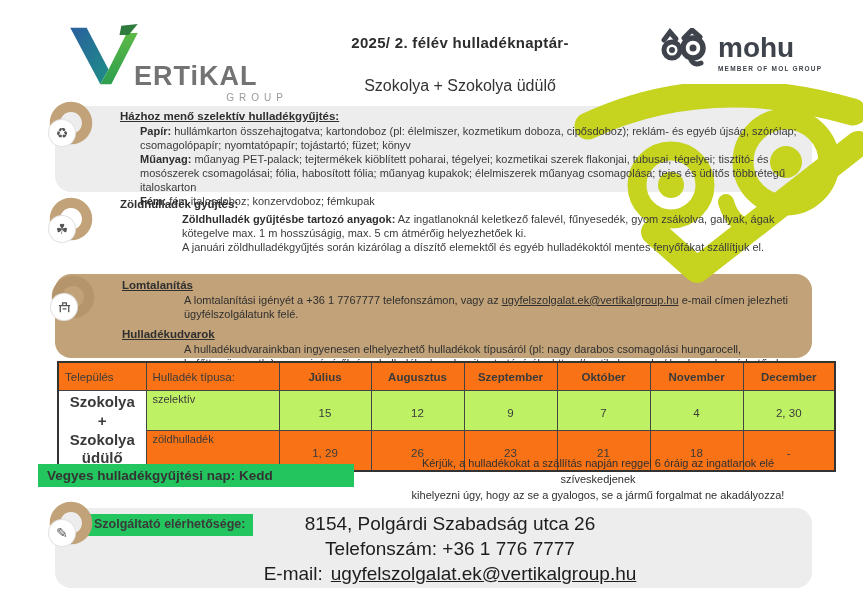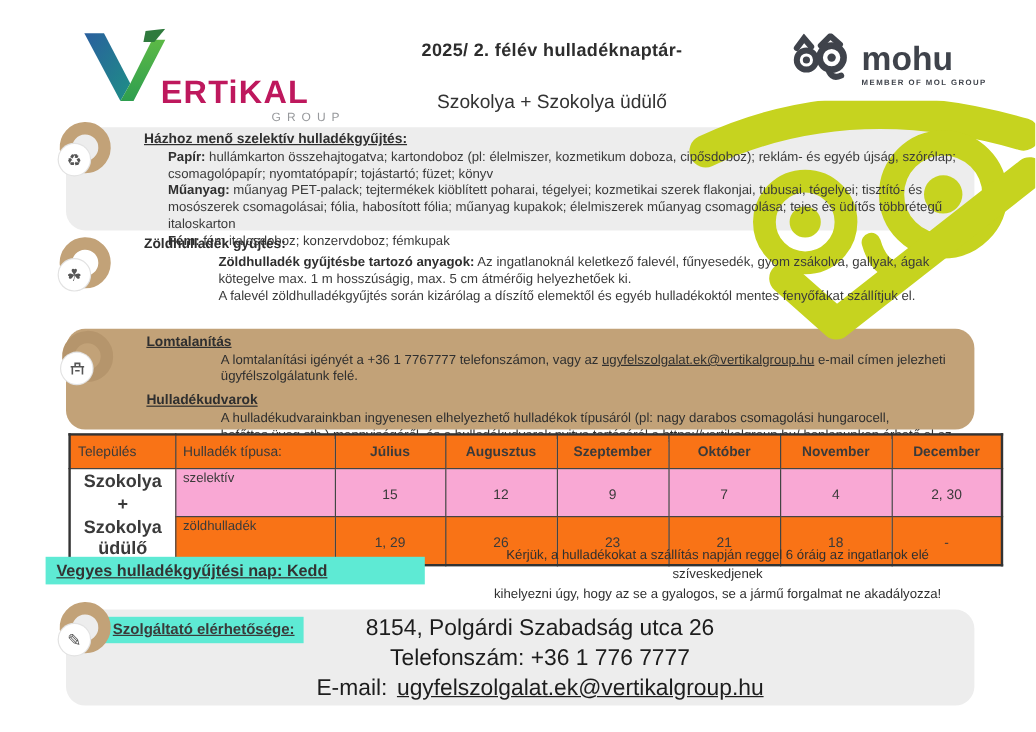--- a/index.html
+++ b/index.html
@@ -2,21 +2,21 @@
 <html><head>
 <meta charset="utf-8">
 <style>
   html,body{margin:0;padding:0;background:#fff;}
   body{font-family:"Liberation Sans","DejaVu Sans",sans-serif;color:#3a3a3a;}
   #page{position:relative;width:863px;height:610px;background:#fff;overflow:hidden;}
 
   
   .vertikal{position:absolute;left:68px;top:24px;width:220px;height:80px;}
   .vertikal .vrow{display:flex;align-items:flex-end;}
-  .vertikal .vname{font-weight:bold;font-size:27px;letter-spacing:1px;color:#be185d;margin-left:-6px;line-height:1;}
+  .vertikal .vname{font-weight:bold;font-size:27px;letter-spacing:1px;color:#737373;margin-left:-6px;line-height:1;}
   .vertikal .vgroup{font-size:10px;letter-spacing:5px;color:#97999c;text-align:right;margin-top:2px;}
   .title-block{position:absolute;left:280px;top:34px;width:360px;text-align:center;}
   .title-main{font-weight:bold;font-size:15px;color:#2d2d2d;letter-spacing:.3px;}
   .title-sub{font-size:16px;color:#333;margin-top:26px;}
   .mohu{position:absolute;left:658px;top:28px;display:flex;align-items:flex-end;}
   .mohu-text{margin-left:8px;}
   .mohu-name{font-weight:bold;font-size:28px;color:#3f434b;line-height:1;}
   .mohu-tag{font-size:6.5px;letter-spacing:1.2px;color:#3f434b;font-weight:bold;margin-top:3px;}
 
   
@@ -49,26 +49,26 @@
 
   
   .cal-table{position:absolute;left:57px;top:361px;z-index:2;border-collapse:collapse;table-layout:fixed;width:776px;font-size:11.5px;}
   .cal-table th,.cal-table td{border:1px solid #444;padding:2px 6px;background:#f97316;}
   .cal-table{border:2px solid #333;}
   .cal-table thead th{font-weight:bold;text-align:center;height:23px;}
   .cal-table thead th.lft{text-align:left;font-weight:normal;}
   .cal-table td{height:23px;text-align:center;}
   .cal-table td.settl{font-weight:bold;font-size:15px;line-height:1.25;}
   .cal-table td.typ{text-align:left;vertical-align:top;font-size:11px;}
-  .row-lime td{background:#f9a8d4;}
+  .row-lime td{background:#bef264;}
   .row-lime td.num{padding-top:8px;}
   .row-white td.num{padding-top:8px;}
 
   
-  .hl{background:#5eead4;display:inline-block;text-decoration:underline;}
+  .hl{background:#22c55e;display:inline-block;}
   .mixed-day{position:absolute;left:38px;top:464px;width:307px;height:23px;line-height:23px;
     font-weight:bold;font-size:13.5px;color:#333;padding-left:9px;z-index:2;}
   .note{position:absolute;left:383px;top:456px;width:430px;font-size:11px;line-height:1.45;text-align:center;z-index:2;color:#2f2f2f;}
   .footer-bg{left:55px;top:508px;width:757px;height:80px;background:#ededed;}
   .provider-chip{position:absolute;left:86px;top:514px;height:22px;line-height:21px;padding:0 8px;
     font-weight:bold;font-size:12.5px;color:#3a3a3a;z-index:2;}
   .contact{position:absolute;left:215px;top:511px;width:470px;text-align:center;z-index:2;
     font-size:19px;color:#1d1d1d;line-height:25px;font-family:"Liberation Sans","DejaVu Sans",sans-serif;}
   .contact .email-row a{margin-left:8px;}
   .contact a{color:#1d1d1d;}
@@ -155,21 +155,21 @@
 
   <div class="hook hk2">
     <svg width="46" height="46" viewBox="0 0 40 40">
         <path d="M 6.05 21.2 A 14 14 0 1 1 18.78 33.95" stroke="#c2a278" stroke-width="9" fill="none" stroke-linecap="round"></path>
       </svg>
     <div class="hook-badge">☘</div>
   </div>
   <div class="sec-content s2">
     <div class="sec-head">Zöldhulladék gyűjtés:</div>
     <div class="ind2"><b class="lbl">Zöldhulladék gyűjtésbe tartozó anyagok:</b><span> Az ingatlanoknál keletkező falevél, fűnyesedék, gyom zsákolva, gallyak, ágak kötegelve max. 1 m hosszúságig, max. 5 cm átmérőig helyezhetőek ki.</span></div>
-    <div class="ind2">A falevél zöldhulladékgyűjtés során kizárólag a díszítő elemektől és egyéb hulladékoktól mentes fenyőfákat szállítjuk el.</div>
+    <div class="ind2">A januári zöldhulladékgyűjtés során kizárólag a díszítő elemektől és egyéb hulladékoktól mentes fenyőfákat szállítjuk el.</div>
   </div>
 
   <div class="sec s3-bg"></div>
   <div class="hook hk3">
     <svg width="46" height="46" viewBox="0 0 40 40">
         <path d="M 6.05 21.2 A 14 14 0 1 1 18.78 33.95" stroke="#b5956c" stroke-width="9" fill="none" stroke-linecap="round"></path>
       </svg>
     <div class="hook-badge">
       <svg width="15" height="15" viewBox="0 0 16 16" stroke="#555" fill="none" stroke-width="1.4">
         <path d="M2 6 h12 M3.5 6 v7 M12.5 6 v7 M6 6 V3 h4 v3 M6 9.5 h4"></path>

